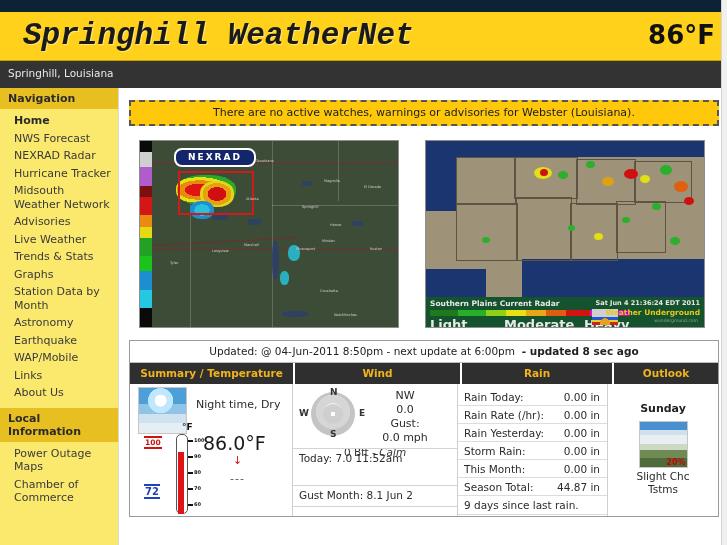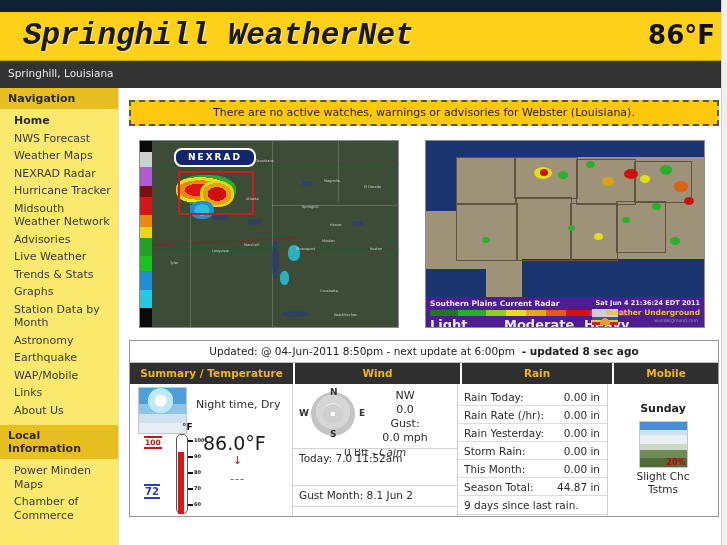--- a/index.html
+++ b/index.html
@@ -88,21 +88,21 @@
     border:2px solid #d01b1b;}
   .nx-line{position:absolute;background:#7a2a2a;height:1px;opacity:.85;}
   .nx-vline{position:absolute;background:#8b8b8b;width:1px;opacity:.5;}
   .nx-riv{position:absolute;background:#2b3f6b;opacity:.85;border-radius:40%;}
   .nx-txt{position:absolute;color:#cfcfcf;font-size:3.5px;}
 
   .wu-map{position:absolute;left:0;top:0;right:0;bottom:30px;background:#9e9379;}
   .wu-ocean{position:absolute;background:#1b3570;}
   .wu-state{position:absolute;border:1px solid #5e5443;}
   .wu-echo{position:absolute;border-radius:50%;}
-  .wu-bar{position:absolute;left:0;right:0;bottom:0;height:30px;background:#4c1d95;}
+  .wu-bar{position:absolute;left:0;right:0;bottom:0;height:30px;background:#14532d;}
   .wu-title{position:absolute;left:4px;top:2px;color:#e8e8e8;font-size:7.5px;font-weight:bold;}
   .wu-date{position:absolute;right:4px;top:2px;color:#e8e8e8;font-size:6.5px;font-weight:bold;}
   .wu-grad{position:absolute;left:4px;top:13px;width:200px;height:6px;
     background:linear-gradient(to right,#1d7a1d 0 14%,#25b025 14% 28%,#8fd018 28% 38%,
       #e8e016 38% 48%,#e8a816 48% 58%,#e05c12 58% 68%,#d41212 68% 80%,#c81ec8 80% 92%,#b010b0 92% 100%);}
   .wu-l{position:absolute;top:20px;color:#e8e8e8;font-size:13px;font-weight:bold;}
   .wu-logo{position:absolute;right:4px;top:11px;color:#e8c61e;font-size:7.5px;font-weight:bold;}
   .wu-sub{position:absolute;right:6px;top:21px;color:#9a9a9a;font-size:4.5px;}
   .wu-rain{position:absolute;right:86px;top:12px;width:26px;height:16px;
     background:radial-gradient(circle at 50% 90%,#e8a020 0 26%,transparent 27%),
@@ -202,38 +202,37 @@
 
   <div class="locbar">Springhill, Louisiana</div>
 
   <div class="body-wrap">
 
     <div class="sidebar">
       <div class="nav-head">Navigation</div>
       <div class="nav-list">
         <div class="nav-item active">Home</div>
         <div class="nav-item">NWS Forecast</div>
-        <div class="nav-item">Weather Maps</div>
         <div class="nav-item">NEXRAD Radar</div>
         <div class="nav-item">Hurricane Tracker</div>
         <div class="nav-item">Midsouth Weather Network</div>
         <div class="nav-item">Advisories</div>
         <div class="nav-item">Live Weather</div>
         <div class="nav-item">Trends &amp; Stats</div>
         <div class="nav-item">Graphs</div>
         <div class="nav-item">Station Data by Month</div>
         <div class="nav-item">Astronomy</div>
         <div class="nav-item">Earthquake</div>
         <div class="nav-item">WAP/Mobile</div>
         <div class="nav-item">Links</div>
         <div class="nav-item">About Us</div>
       </div>
       <div class="nav-head">Local Information</div>
       <div class="nav-list">
-        <div class="nav-item">Power Minden Maps</div>
+        <div class="nav-item">Power Outage Maps</div>
         <div class="nav-item">Chamber of Commerce</div>
       </div>
     </div>
 
     <div class="content">
 
       <div class="alert">There are no active watches, warnings or advisories for Webster (Louisiana).</div>
 
       <div class="radar-row">
 
@@ -326,21 +325,21 @@
 
         <div class="dash-upd">
           <span>Updated: @ 04-Jun-2011 8:50pm - next update at 6:00pm</span>
           &nbsp;<b>- updated 8 sec ago</b>
         </div>
 
         <div class="dash-head">
           <div class="hcell h-sum">Summary / Temperature</div>
           <div class="hcell h-wind">Wind</div>
           <div class="hcell h-rain">Rain</div>
-          <div class="hcell h-out">Mobile</div>
+          <div class="hcell h-out">Outlook</div>
         </div>
 
         <div class="dash-body">
 
           <div class="col c-sum">
             <div class="sky-icon"></div>
             <div class="sky-txt">Night time, Dry</div>
             <div class="bigtemp">86.0°F</div>
             <div class="temparrow">↓</div>
             <div class="dashes">---</div>

